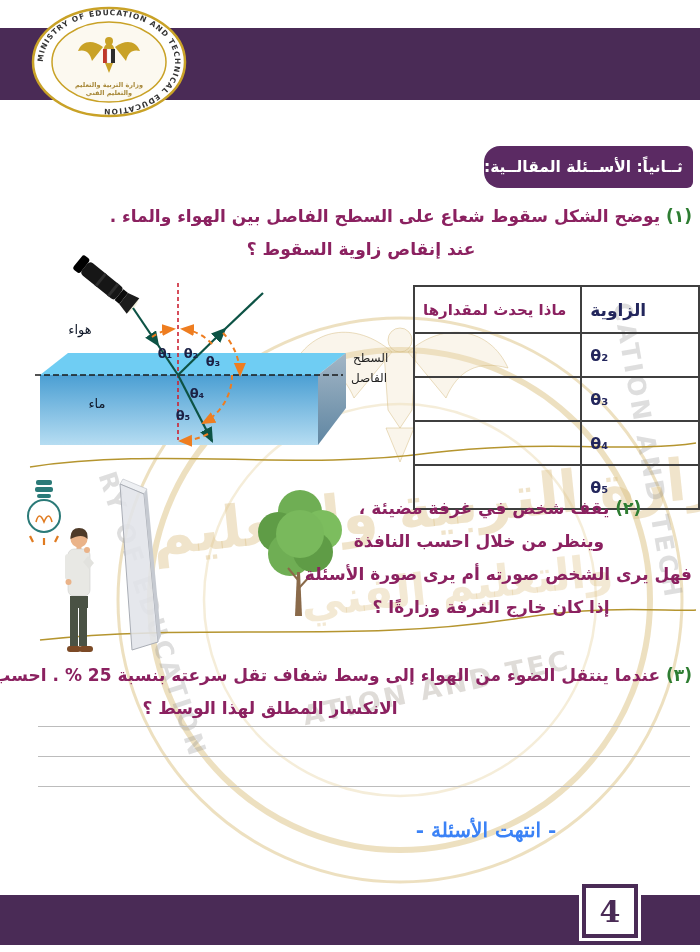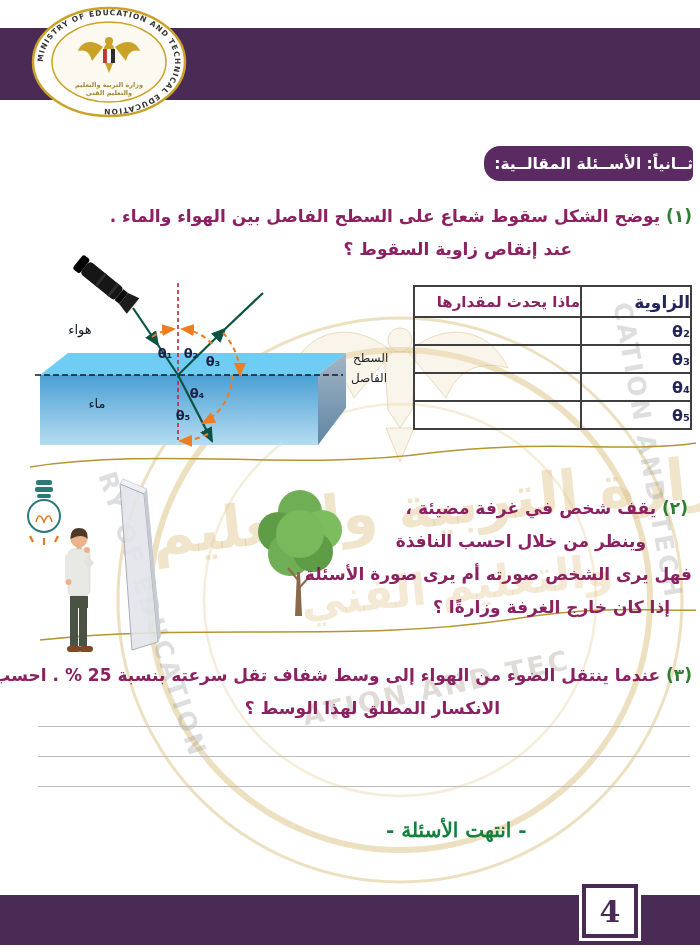--- a/index.html
+++ b/index.html
@@ -7,49 +7,49 @@
         font-family:"DejaVu Sans",sans-serif;margin:0 auto;}
   
   .top-band{position:absolute;left:0;top:28px;width:700px;height:72px;background:#4a2b56;z-index:1;}
   .bottom-band{position:absolute;left:0;top:895px;width:700px;height:50px;background:#4a2b56;z-index:2;}
   .page-number-box{position:absolute;left:582px;top:884px;width:56px;height:54px;background:#fff;
         border:4px solid #4a2b56;outline:3px solid #fff;box-sizing:border-box;z-index:3;
         display:flex;align-items:center;justify-content:center;}
   .page-number-box span{font-family:"DejaVu Serif",serif;font-weight:700;font-size:30px;color:#4a2b56;}
   .logo-wrap{position:absolute;left:30px;top:5px;width:158px;height:114px;z-index:4;}
   
-  .header-box{position:absolute;left:484px;top:146px;width:209px;height:35px;background:#5b2a63;
-        border-radius:16px 6px 6px 16px;z-index:3;display:flex;align-items:center;justify-content:flex-end;}
+  .header-box{position:absolute;left:484px;top:146px;width:209px;height:42px;background:#5b2a63;
+        border-radius:16px 6px 6px 16px;z-index:3;display:flex;align-items:center;justify-content:flex-start;}
   .header-box span{color:#ffffff;font-weight:700;font-size:15.5px;direction:rtl;}
   
   .qblock{position:absolute;z-index:3;}
-  .qline{direction:rtl;text-align:right;font-weight:700;font-size:17px;color:#8b2160;line-height:33px;white-space:nowrap;}
+  .qline{direction:rtl;text-align:center;font-weight:700;font-size:17px;color:#8b2160;line-height:33px;white-space:nowrap;}
   .qnum{color:#2e7d32;}
   #q1-text{left:150px;right:8px;top:200px;}
   #q1-text .l3{padding-left:0;padding-right:120px;}
   #q2-text{left:312px;right:8px;top:492px;}
   #q2-text .l1{padding-right:4px;}
   #q2-text .l2{padding-right:46px;}
   #q2-text .l4{padding-right:22px;}
   #q3-text{left:40px;right:8px;top:659px;line-height:32px;}
   #q3-text .l2{padding-right:192px;}
   
   .angle-table{position:absolute;left:413px;top:285px;z-index:3;border-collapse:collapse;direction:rtl;background:transparent;}
-  .angle-table th,.angle-table td{border:2px solid #3f3f3f;padding:0;text-align:right;margin-top:48px;}
+  .angle-table th,.angle-table td{border:2px solid #3f3f3f;padding:8px;text-align:left;margin-top:48px;}
   .angle-table th{height:29px;font-size:15px;font-weight:700;}
   .angle-table .col-angle{width:108px;}
   .angle-table .col-answer{width:165px;}
   .angle-table th.col-angle{color:#23265c;font-size:17px;}
   .angle-table th.col-answer{color:#8b2160;}
   .angle-table td{height:26px;}
   .angle-table td.cell-angle{color:#23265c;font-weight:700;font-size:16px;}
   
   .answer-line{position:absolute;left:38px;right:10px;height:0;border-top:1.2px solid #bcbcbc;z-index:3;}
-  .end-text{position:absolute;left:386px;top:818px;width:200px;text-align:left;z-index:3;
-        font-family:"DejaVu Serif",serif;font-weight:700;font-size:20px;color:#15803d;direction:rtl;}
+  .end-text{position:absolute;left:386px;top:818px;width:200px;text-align:center;z-index:3;
+        font-family:"DejaVu Serif",serif;font-weight:700;font-size:20px;color:#3b82f6;direction:rtl;}
   
   .sep{position:absolute;left:0;width:700px;z-index:2;}
   .wm{position:absolute;z-index:0;pointer-events:none;}
   .wm-calli{font-weight:700;color:rgba(219,190,130,0.42);white-space:nowrap;direction:rtl;}
   .wm-gray{font-weight:700;color:rgba(145,145,145,0.30);white-space:nowrap;letter-spacing:3px;
         font-family:"DejaVu Sans",sans-serif;}
   .diagram-svg{position:absolute;left:35px;top:248px;z-index:3;}
   .illus-svg{position:absolute;left:20px;top:470px;z-index:3;}
 </style>
 </head>

